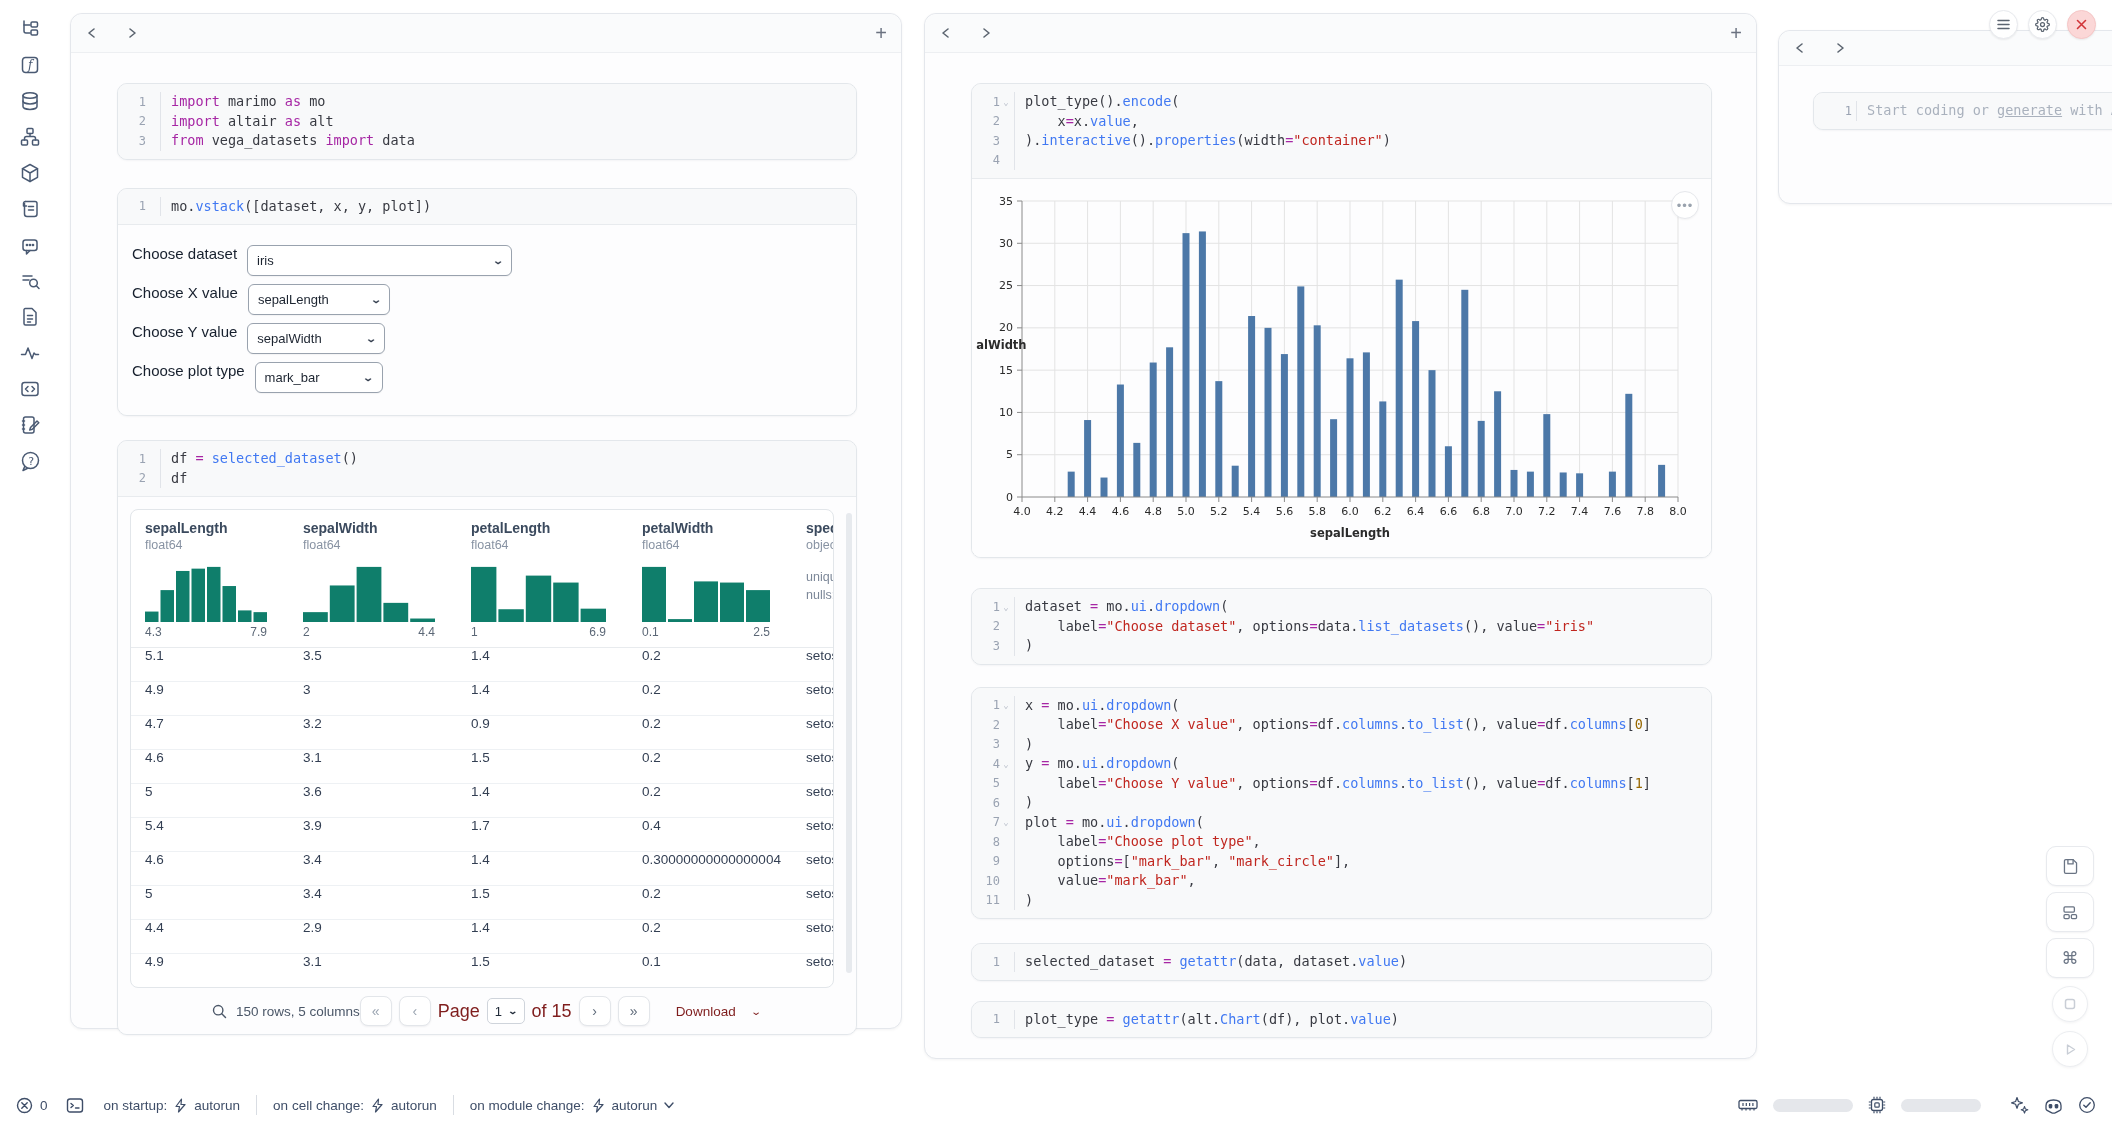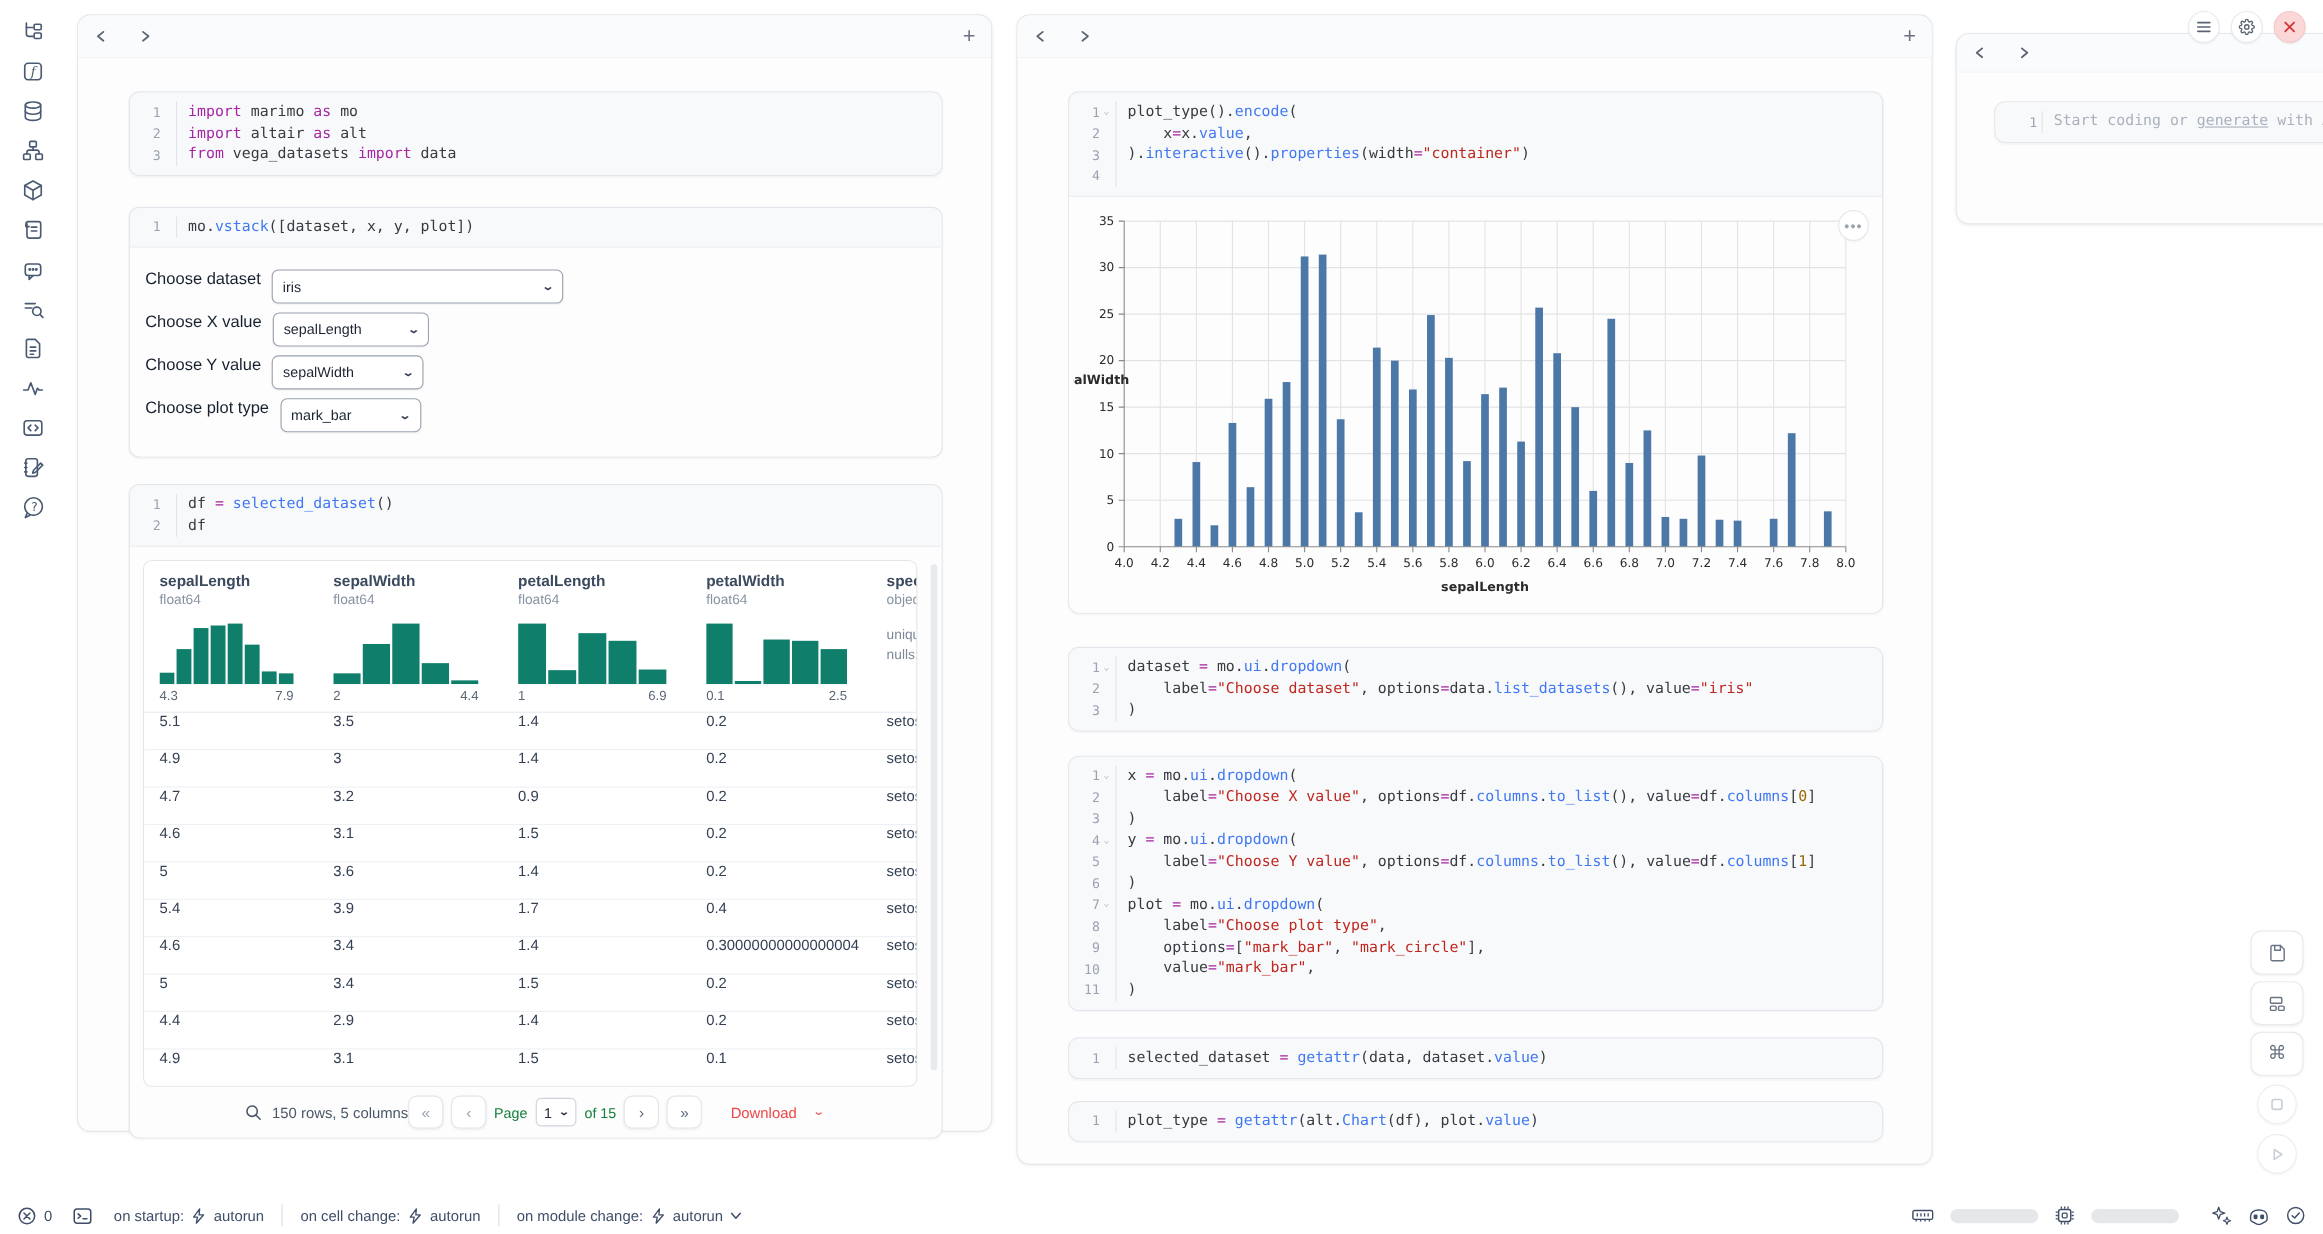--- a/index.html
+++ b/index.html
@@ -58,25 +58,25 @@
   .tbody .tr:first-child{border-top:none}
   .td{padding-left:14px;font-size:13.5px;color:#333f53;flex:0 0 auto;white-space:nowrap;overflow:hidden}
   .vscroll{position:absolute;right:4px;top:16px;width:6px;height:460px;background:#e7eaee;border-radius:3px}
   .tfoot{display:flex;align-items:center;justify-content:center;height:46px;padding:0 4px 0 2px}
   .tf-left{display:flex;align-items:center;gap:9px;font-size:13.5px;color:#4b5768}
   .tf-right{display:flex;align-items:center;gap:7px}
   .pgbtn{width:30px;height:28px;border:1px solid #e3e6ea;border-radius:8px;background:#fff;cursor:pointer;
          box-shadow:0 1px 2px rgba(16,24,40,.06);display:flex;align-items:center;justify-content:center;
          color:#5f6b7a;font-size:14px}
   .pgbtn.dim{color:#9aa4b1}
-  .pg-lbl{font-size:13px;color:#15803d}
+  .pg-lbl{font-size:18px;color:#7f1d1d}
   .pgsel{border:1px solid #cfd4db;border-radius:5px;height:24px;padding:0 7px;font-size:13px;color:#222c3a;
          display:flex;gap:7px;align-items:center;background:#fff;cursor:pointer}
   .pgsel .chev{font-size:9px;font-weight:bold;transform:scaleX(1.4)}
-  .dl{display:flex;align-items:center;gap:16px;color:#ef4444;font-size:13.5px;cursor:pointer;margin-left:19px}
+  .dl{display:flex;align-items:center;gap:16px;color:#7f1d1d;font-size:13.5px;cursor:pointer;margin-left:19px}
   .dl .chev{font-size:10px;transform:scaleX(1.4)}
 
   
   .chart-out{position:relative;background:#fdfdfe;padding:8px 0 4px 4px}
   .chart-menu{position:absolute;top:12px;right:12px;width:26px;height:26px;border:1px solid #e6e8ec;border-radius:50%;
               background:#fff;color:#9aa3ae;display:flex;align-items:center;justify-content:center;
               font-size:13px;letter-spacing:1px;cursor:pointer;box-shadow:0 1px 2px rgba(0,0,0,.04)}
 
   
   .ai-cell{margin:26px 0 0 34px;width:478px}

